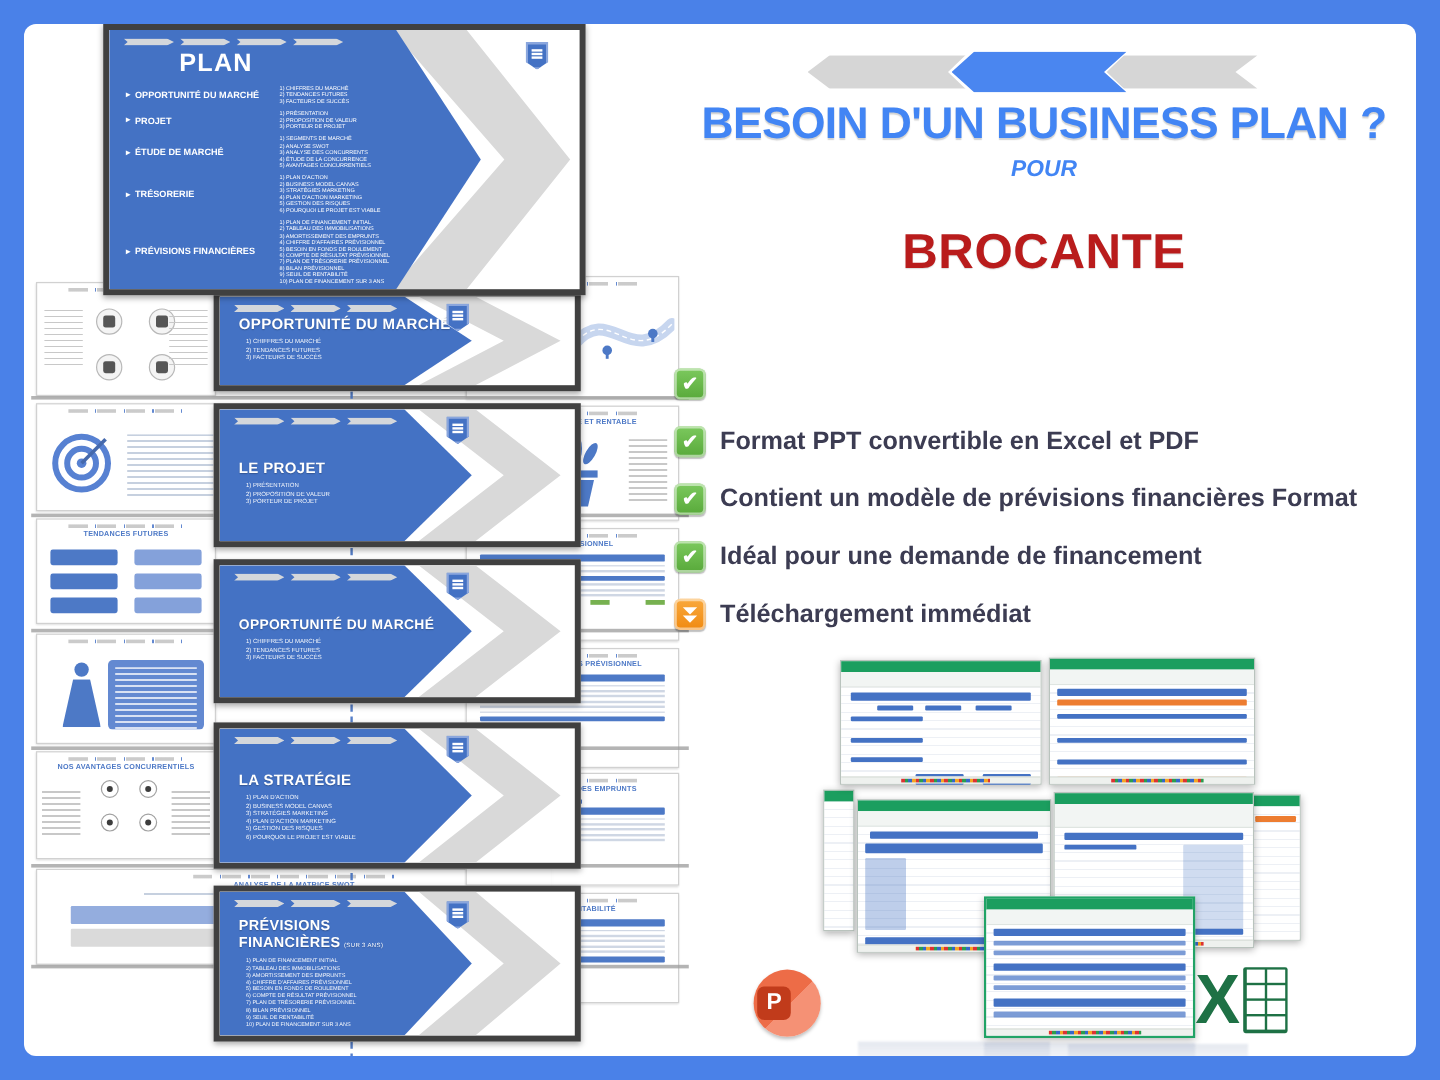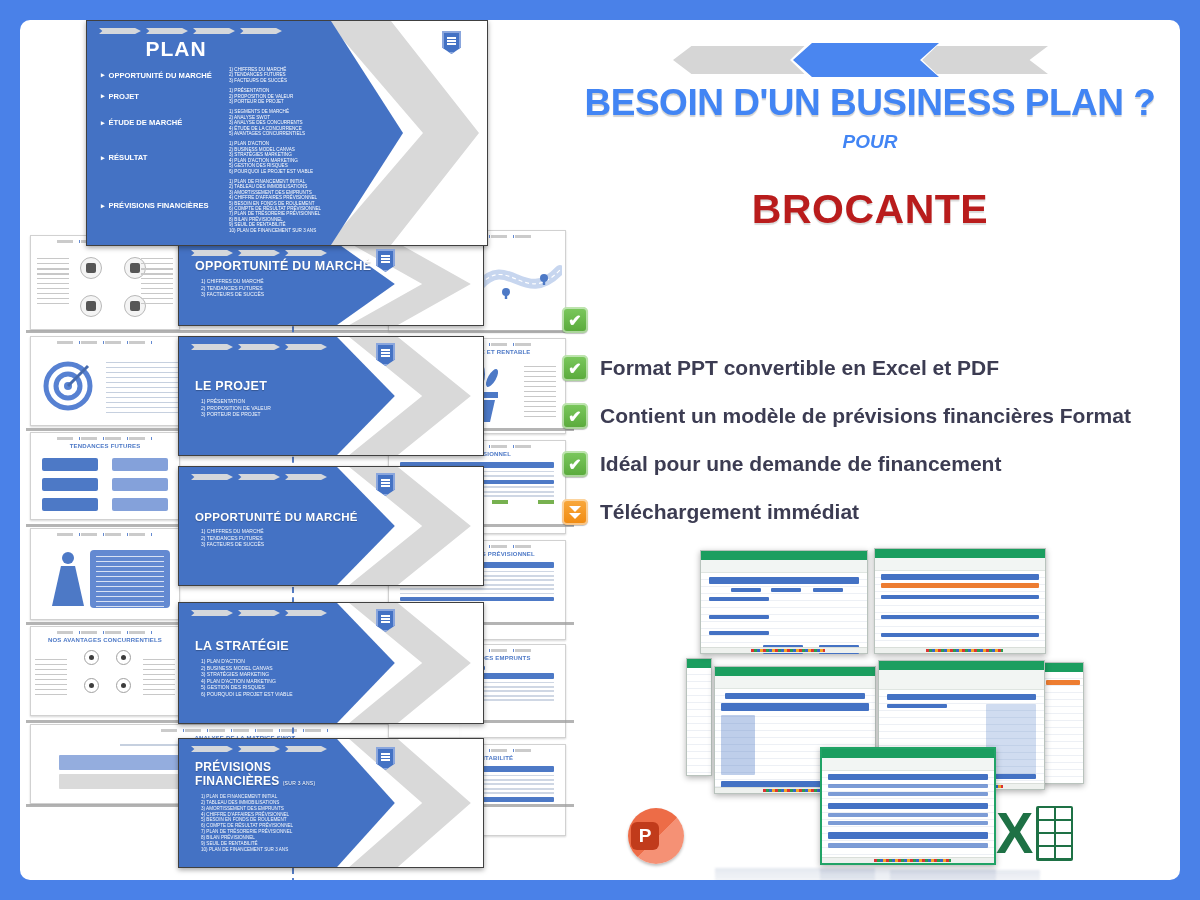--- a/index.html
+++ b/index.html
@@ -38,21 +38,21 @@
   .v-table .tr{height:1.8px;background:#cdd5e3;margin:2.6px 0;}
   .v-table .grow{display:flex;gap:10px;justify-content:space-between;margin-top:2px;}
   .v-table .grow i{width:16px;height:4px;background:#70ad47;}
   .v-road,.v-plant{position:relative;height:78px;}
 
   
   .connector{position:absolute;left:272px;top:216px;height:648px;border-left:2px dashed #4472c4;opacity:.9;}
   .cnode{position:absolute;left:269px;width:7px;height:7px;background:#4472c4;}
 
   
-  .slide-card{position:absolute;background:#fff;border:1px solid #404040;box-shadow:0 2px 5px rgba(0,0,0,.35);overflow:hidden;}
+  .slide-card{position:absolute;background:#fff;border:5px solid #404040;box-shadow:0 2px 5px rgba(0,0,0,.35);overflow:hidden;}
   .chev-gray{position:absolute;inset:0;background:#d9d9d9;clip-path:polygon(56% 0,72% 0,96% 50%,72% 100%,56% 100%,80% 50%);}
   .chev-blue{position:absolute;inset:0;background:#4472c4;clip-path:polygon(0 0,52% 0,71% 50%,52% 100%,0 100%);}
   .plan-slide .chev-gray{clip-path:polygon(60% 0,76% 0,98% 50%,76% 100%,60% 100%,84% 50%);}
   .plan-slide .chev-blue{clip-path:polygon(0 0,61% 0,79% 50%,61% 100%,0 100%);}
   .mini-progress{position:absolute;left:12px;top:7px;display:flex;gap:5px;z-index:3;}
   .mini-progress i{width:42px;height:6px;background:#dcdcdc;clip-path:polygon(0 0,86% 0,100% 50%,86% 100%,0 100%,8% 50%);opacity:.95;}
   .badge{position:absolute;width:19px;height:23px;background:#4472c4;clip-path:polygon(0 0,100% 0,100% 72%,50% 100%,0 72%);z-index:3;box-shadow:inset 0 0 0 2px #8aa6dd;}
   .badge::after{content:"";display:block;width:9px;height:1.5px;background:#fff;margin:6px auto 0;box-shadow:0 3px 0 #fff,0 6px 0 #fff;}
   .cas-content{position:absolute;left:16px;z-index:2;color:#fff;}
   .cas-title{font-weight:700;font-size:12.5px;letter-spacing:.3px;text-shadow:0 1px 1px rgba(0,0,0,.25);}
@@ -318,21 +318,21 @@
       </div>
       <div class="plan-row">
         <div class="plan-label">ÉTUDE DE MARCHÉ</div>
         <div class="plan-items">1) SEGMENTS DE MARCHÉ
 2) ANALYSE SWOT
 3) ANALYSE DES CONCURRENTS
 4) ÉTUDE DE LA CONCURRENCE
 5) AVANTAGES CONCURRENTIELS</div>
       </div>
       <div class="plan-row">
-        <div class="plan-label">RÉSULTAT</div>
+        <div class="plan-label">TRÉSORERIE</div>
         <div class="plan-items">1) PLAN D'ACTION
 2) BUSINESS MODEL CANVAS
 3) STRATÉGIES MARKETING
 4) PLAN D'ACTION MARKETING
 5) GESTION DES RISQUES
 6) POURQUOI LE PROJET EST VIABLE</div>
       </div>
       <div class="plan-row">
         <div class="plan-label">PRÉVISIONS FINANCIÈRES</div>
         <div class="plan-items">1) PLAN DE FINANCEMENT INITIAL

